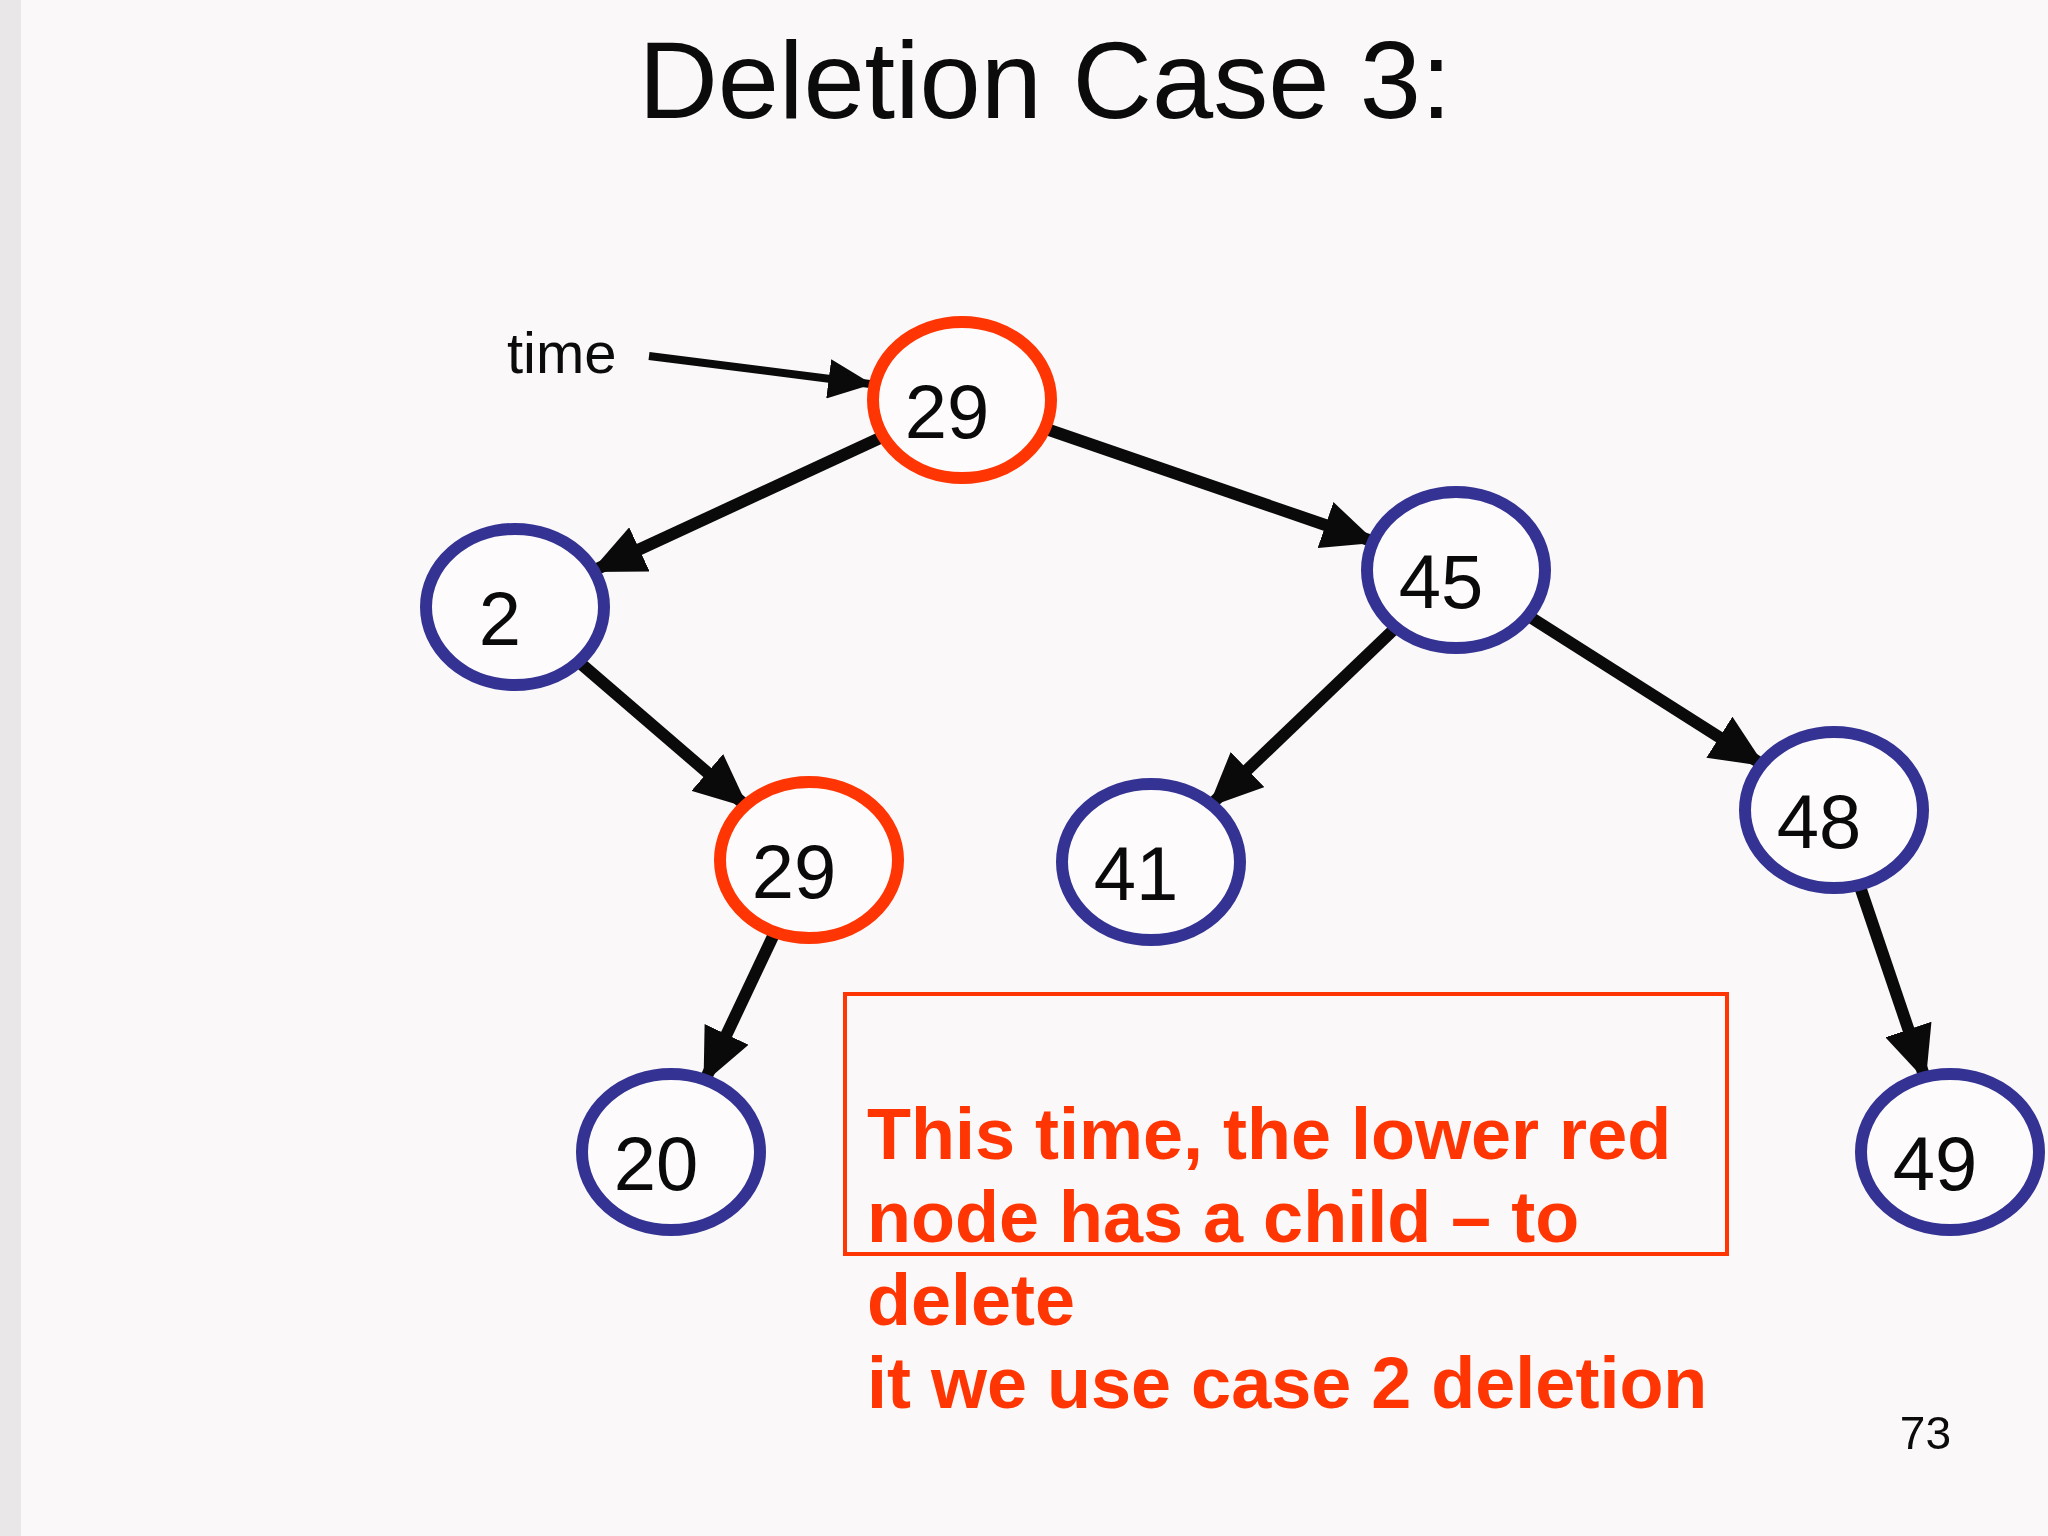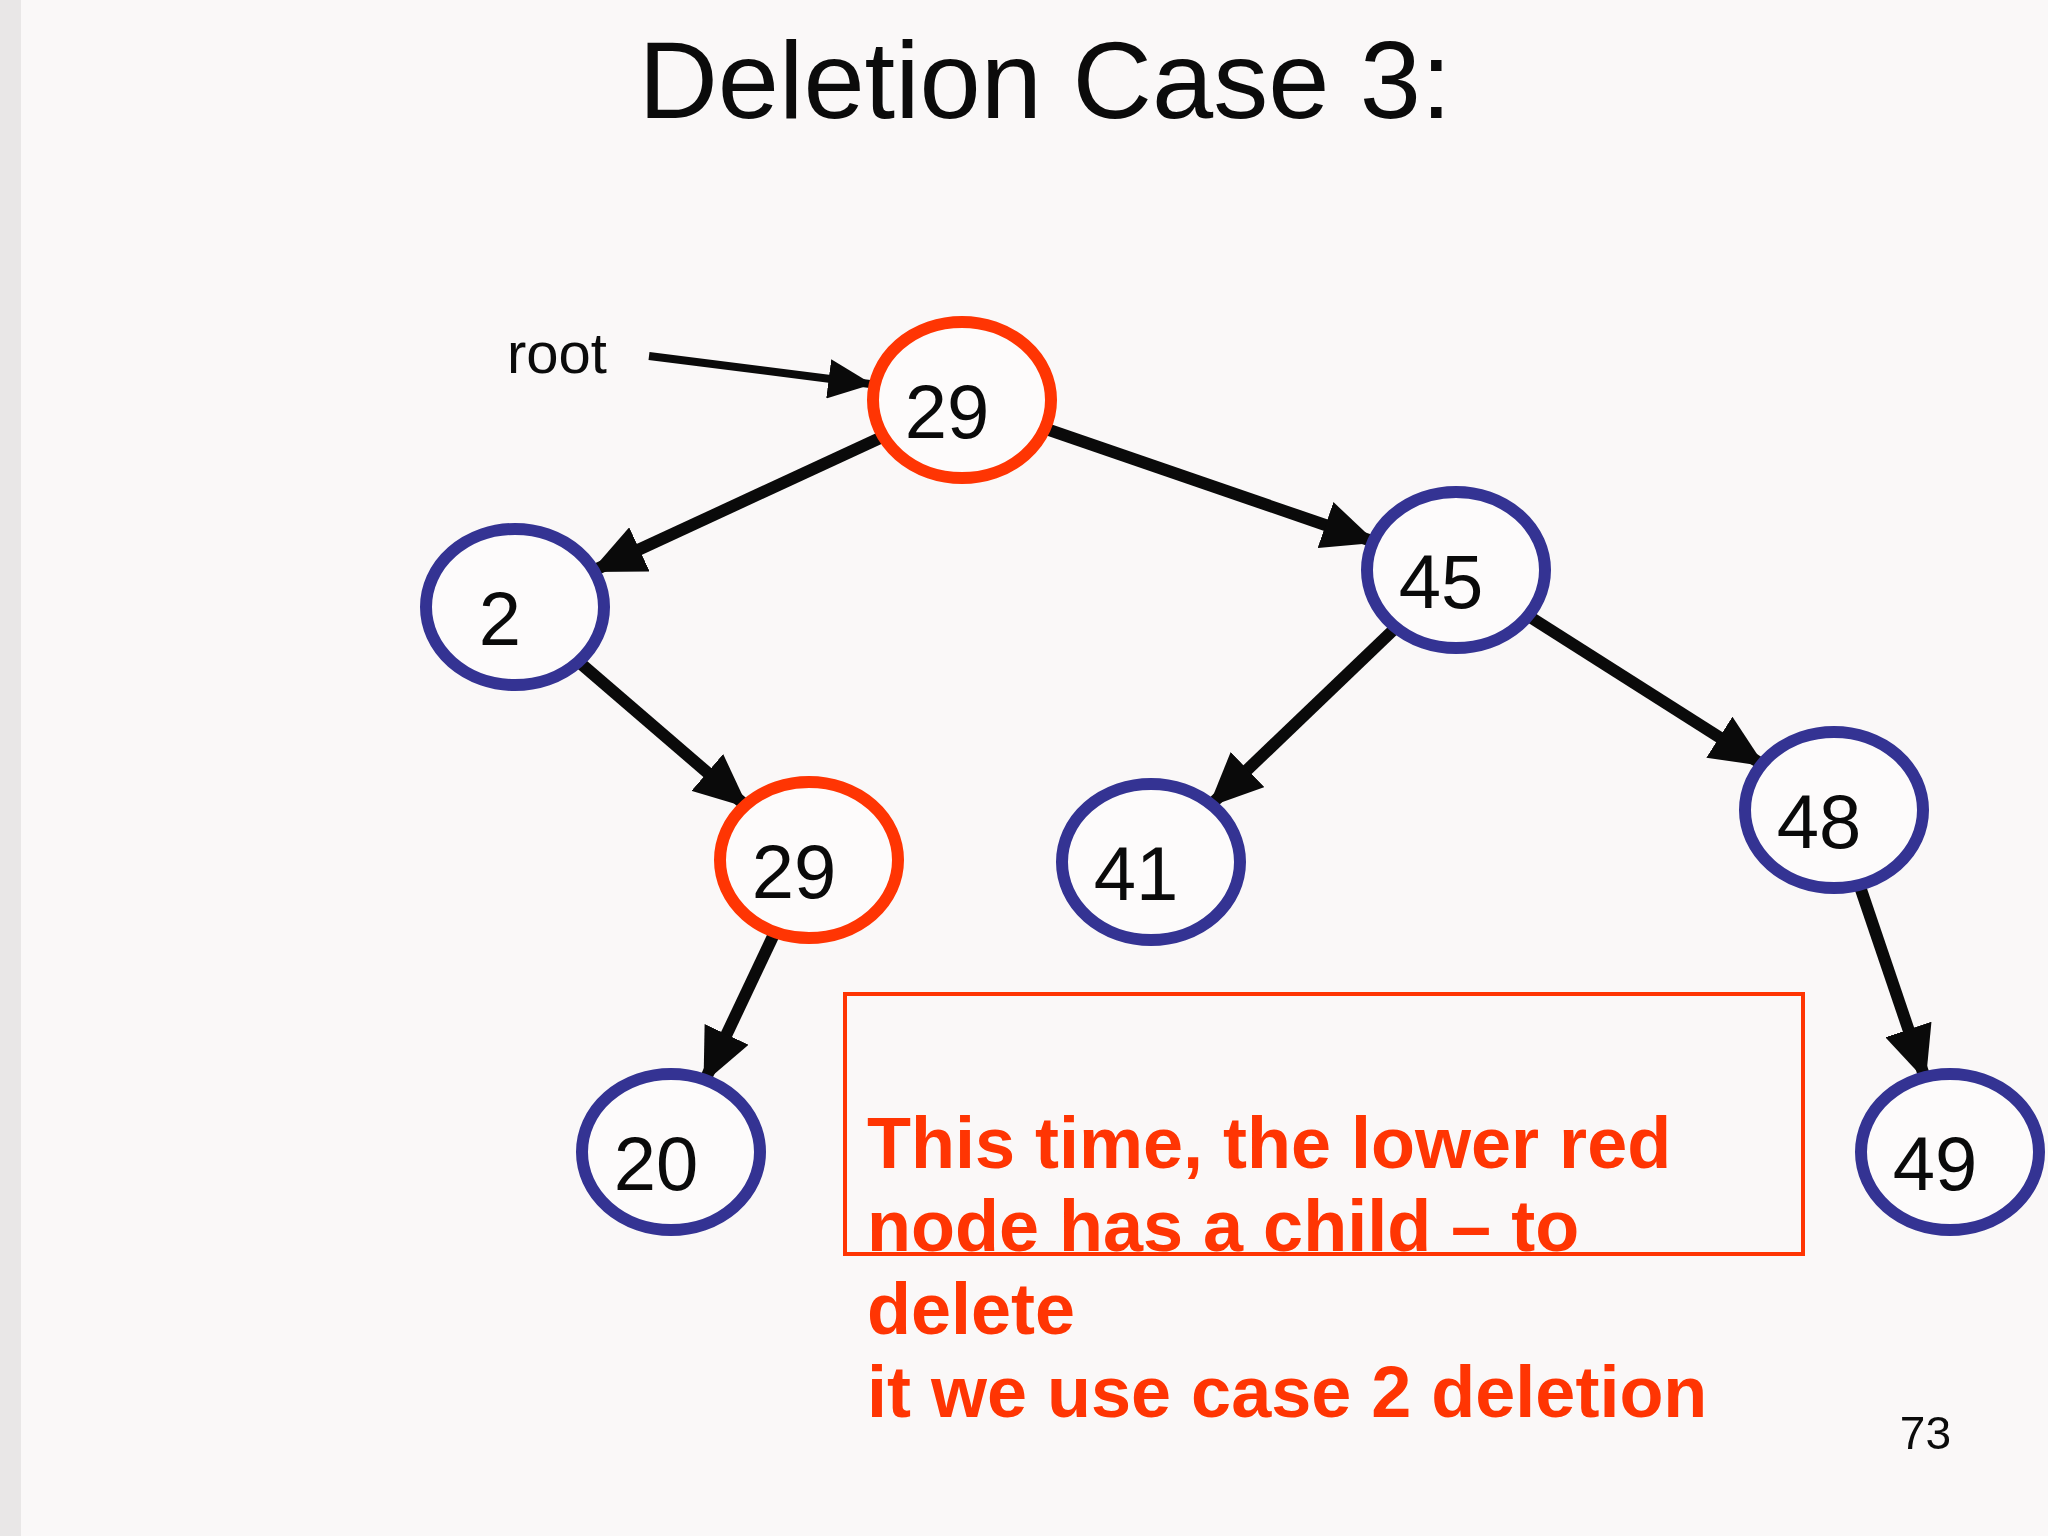--- a/index.html
+++ b/index.html
@@ -35,25 +35,25 @@
     position: absolute;
     left: 0;
     top: 0;
     width: 2048px;
     height: 1536px;
   }
   .callout {
     position: absolute;
     left: 822px;
     top: 992px;
-    width: 962px;
+    width: 886px;
     height: 264px;
     box-sizing: border-box;
     border: 4px solid #FF3503;
-    padding: 23px 0 0 20px;
+    padding: 14px 0 0 20px;
     color: #FF3503;
     font-weight: bold;
     font-size: 72px;
     line-height: 83px;
     white-space: pre-line;
   }
   .page-number {
     position: absolute;
     left: 1860px;
     top: 1406px;
@@ -65,21 +65,21 @@
 </style>
 </head>
 <body>
 
 <div class="slide">
 
   <div class="title">
     <div>Deletion Case 3:</div>
   </div>
 
-  <div class="root-label">root</div>
+  <div class="root-label">time</div>
 
   <svg id="tree-svg" viewBox="0 0 2048 1536" xmlns="http://www.w3.org/2000/svg">
       <defs>
         <marker id="arrow" markerWidth="4.5" markerHeight="4.05" refX="4.2" refY="2.025" orient="auto">
           <path d="M0,0 L4.5,2.025 L0,4.05 z" fill="#0a0a0a"></path>
         </marker>
         <marker id="arrow-thin" markerWidth="5.5" markerHeight="4.95" refX="5.2" refY="2.475" orient="auto">
           <path d="M0,0 L5.5,2.475 L0,4.95 z" fill="#0a0a0a"></path>
         </marker>
       </defs>

